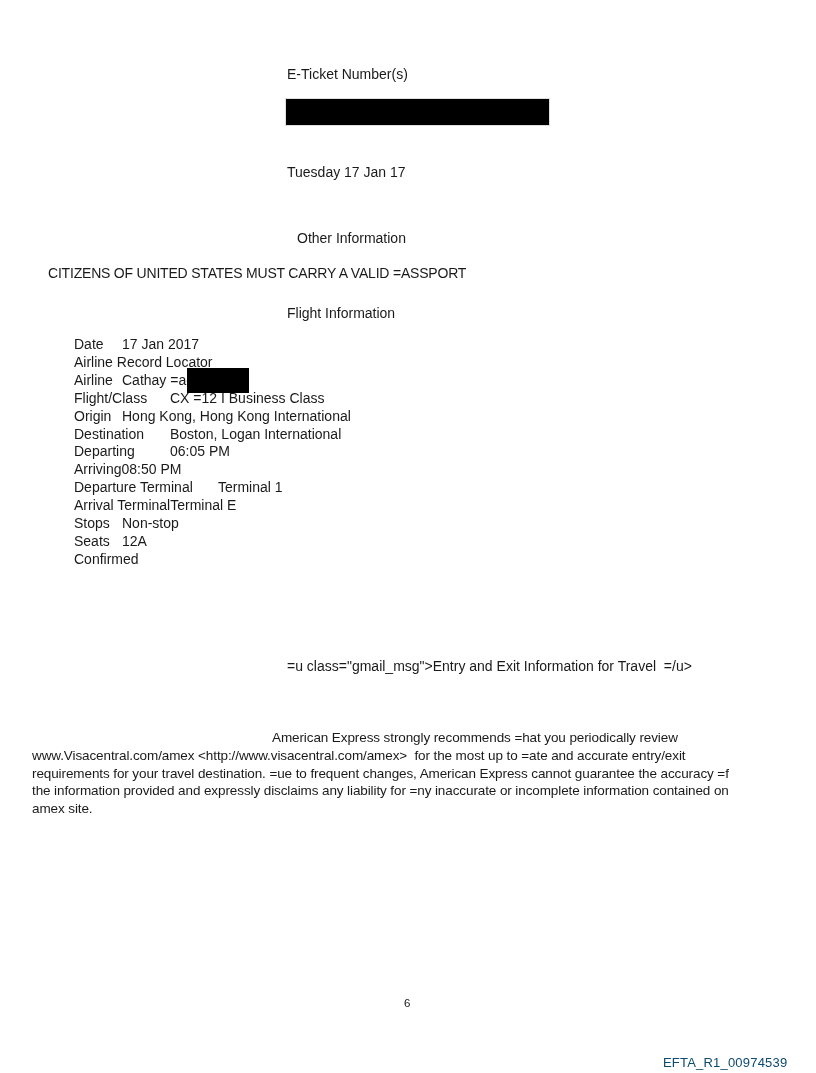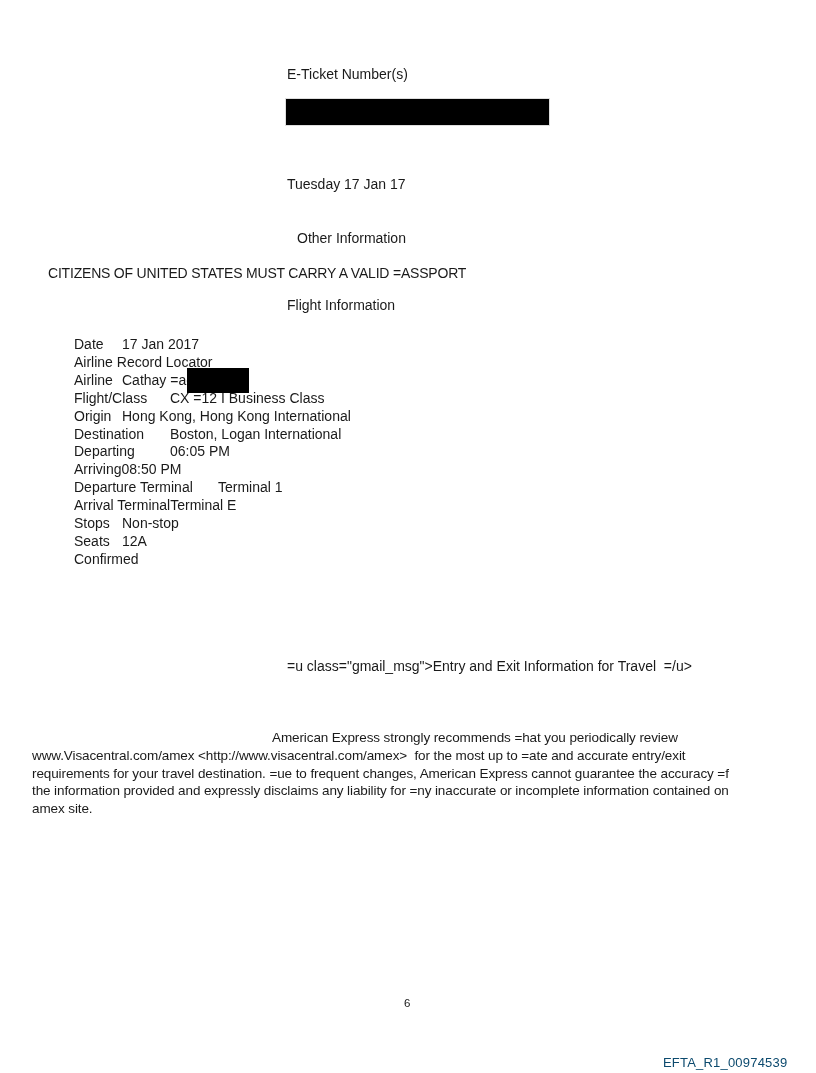--- a/index.html
+++ b/index.html
@@ -16,24 +16,24 @@
     font-size: 14px;
     color: #1a1a1a;
     overflow: hidden;
   }
   .abs {
     position: absolute;
     white-space: pre;
     line-height: 18px;
   }
   .heading-eticket   { left: 287px; top: 65px; }
-  .line-travel-date  { left: 287px; top: 175px; text-align: center; }
+  .line-travel-date  { left: 287px; top: 163px; text-align: center; }
   .heading-other     { left: 287px; top: 229px; margin-left: 10px; }
   .line-passport     { left: 48px;  top: 264px; letter-spacing: -0.2px; }
-  .heading-flight    { left: 287px; top: 296px; }
+  .heading-flight    { left: 287px; top: 304px; }
 
   .flight-info {
     position: absolute;
     left: 48px;
     top: 336px;
     line-height: 17.9px;
     margin-left: 26px;
   }
   .fi-line {
     white-space: pre;

